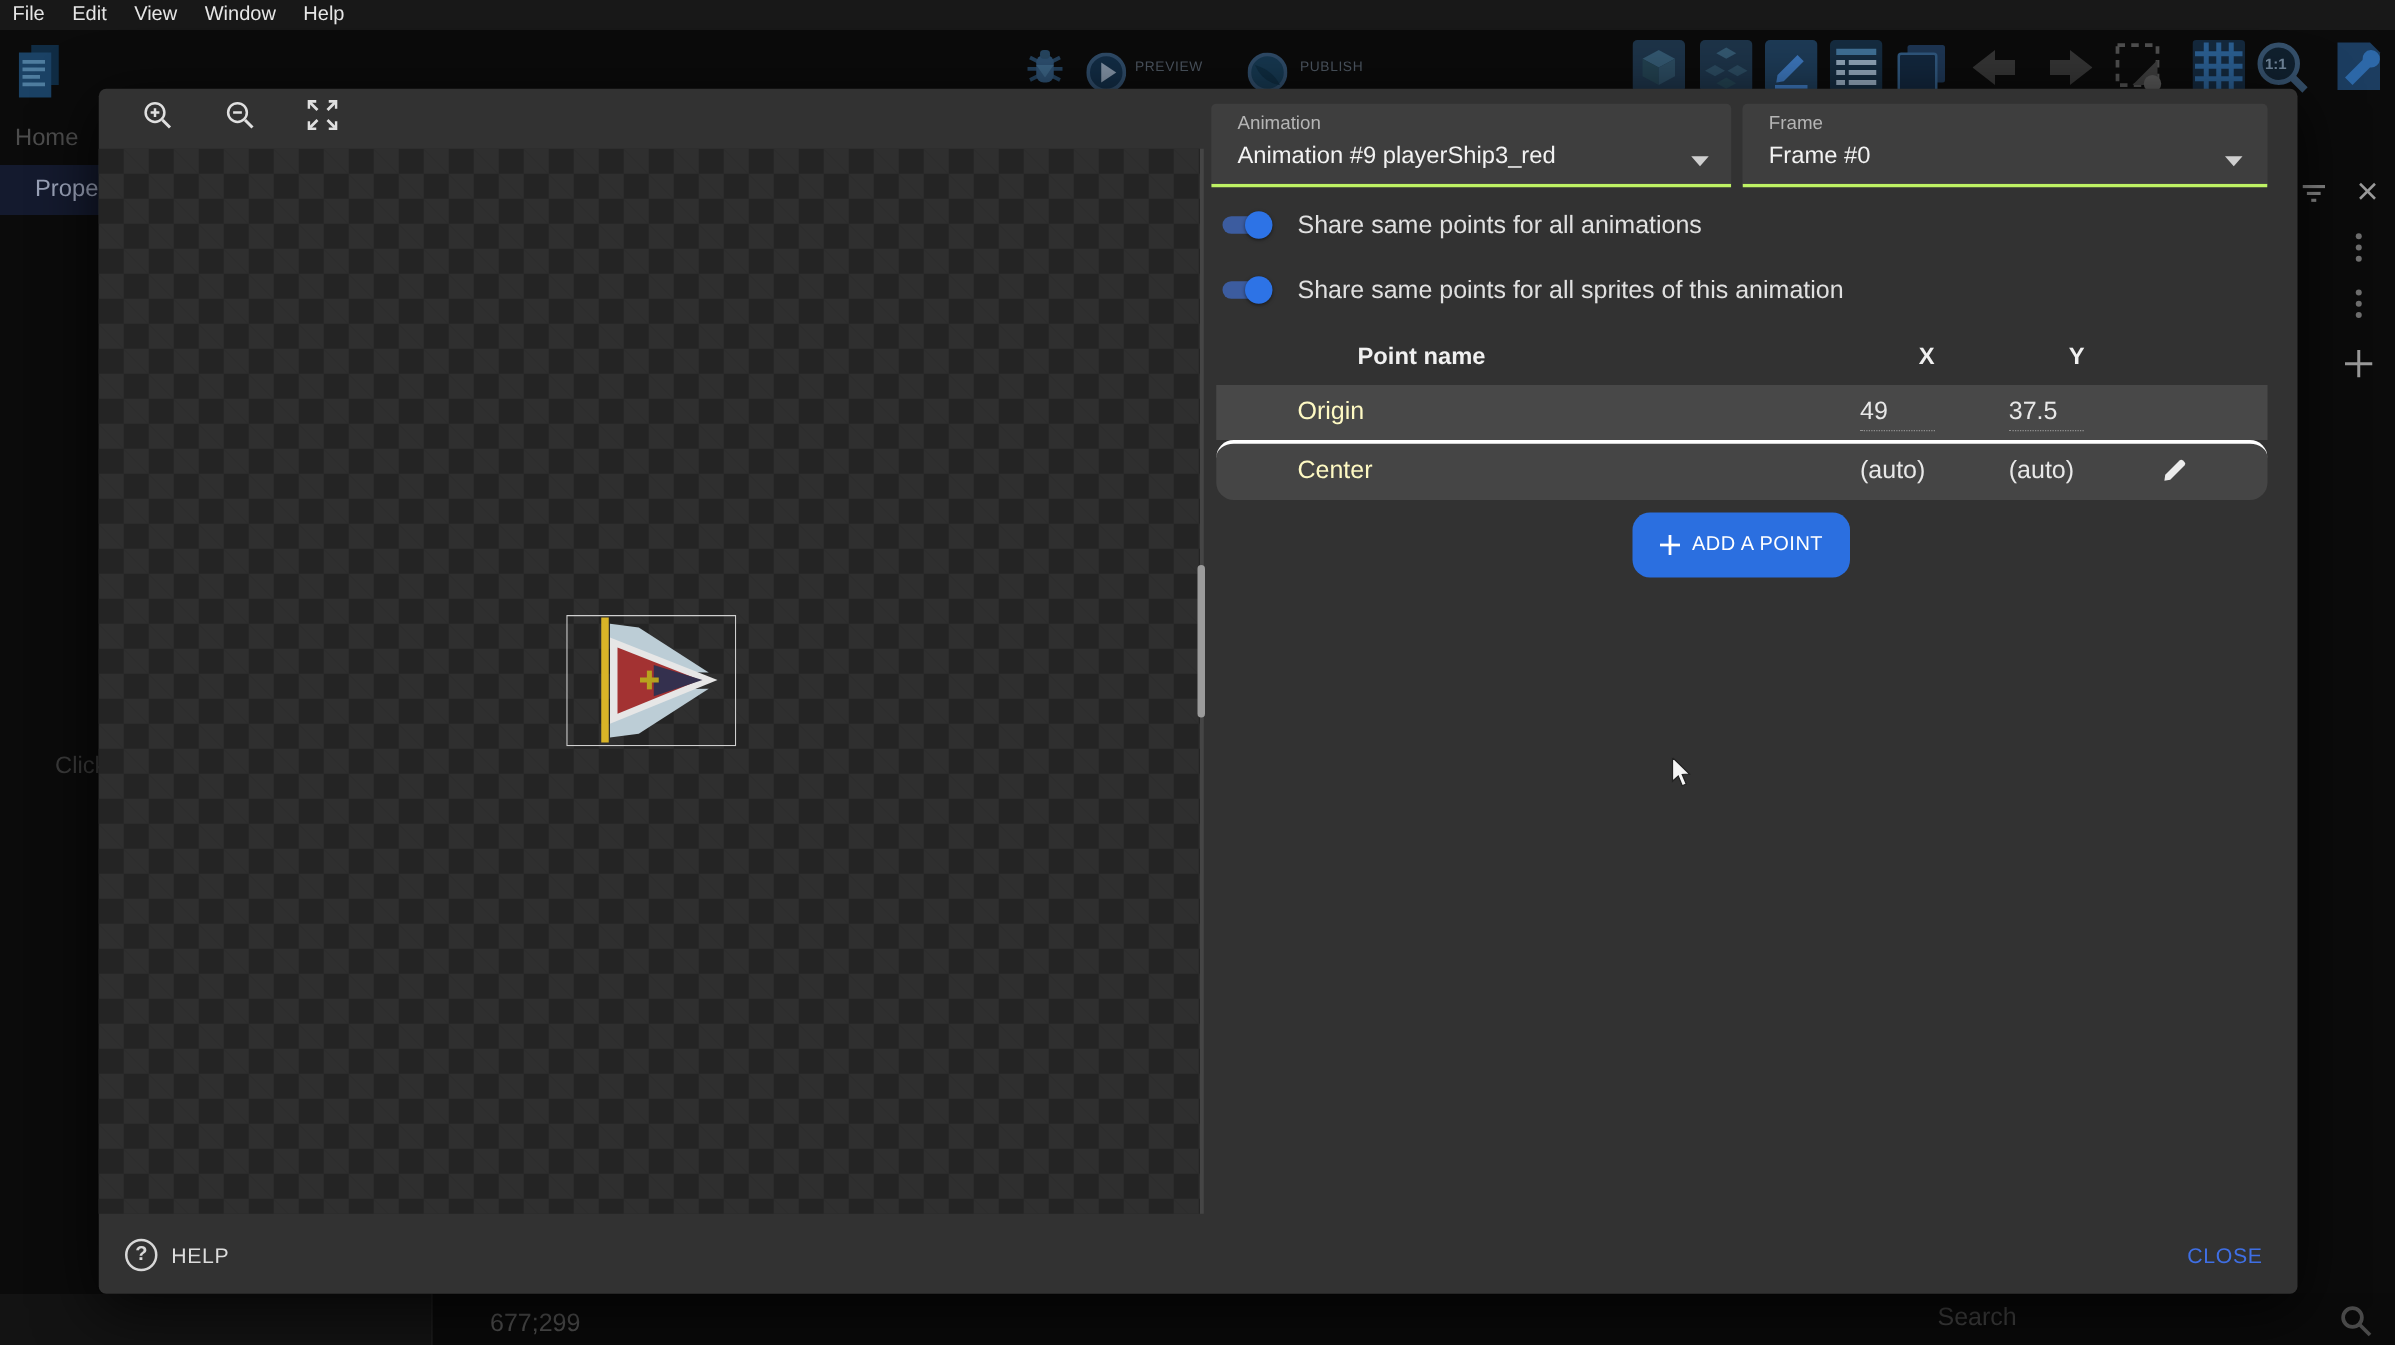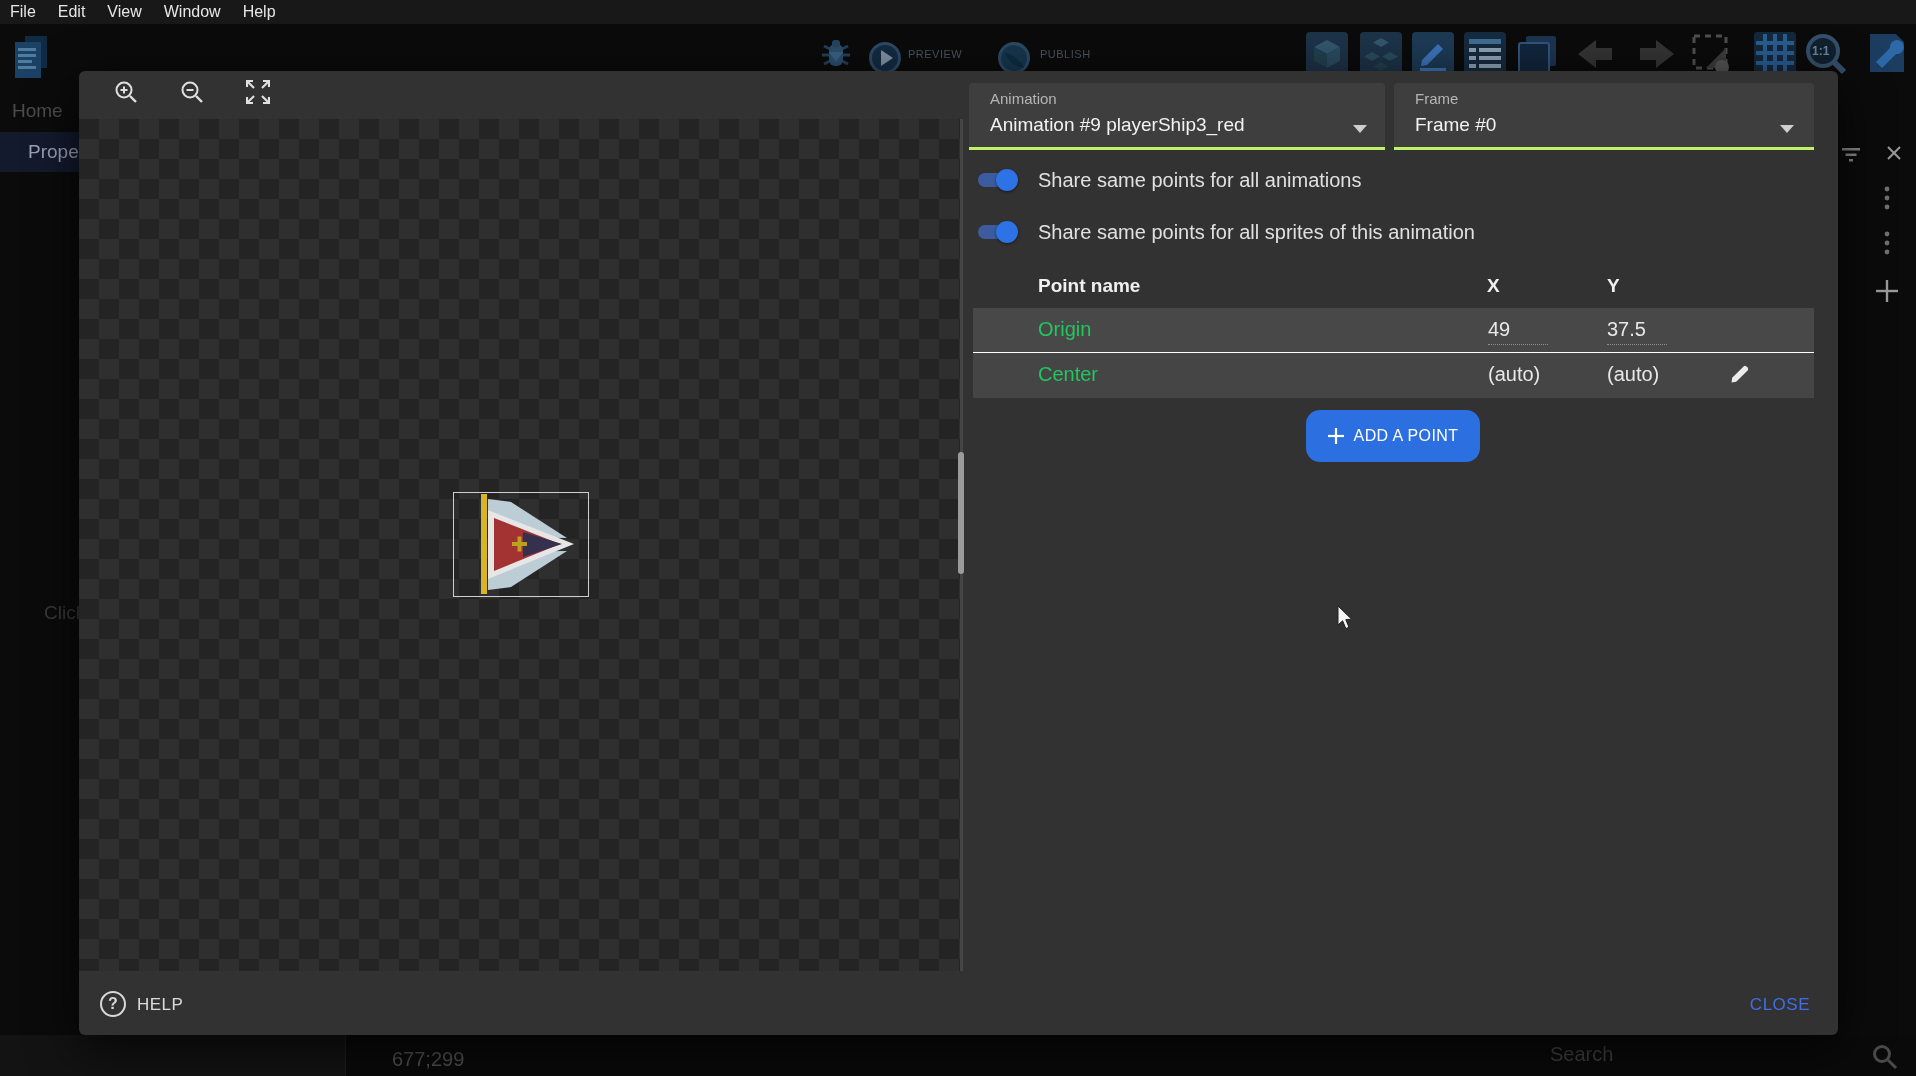--- a/index.html
+++ b/index.html
@@ -50,24 +50,24 @@
     border-top:8px solid #cfcfcf;}
 
   
   .toggle{width:44px;height:22px;cursor:pointer;}
   .toggle .track{position:absolute;left:2px;top:4px;width:36px;height:14px;border-radius:7px;background:#3c5c9f;}
   .toggle .thumb{position:absolute;left:20px;top:0;width:22px;height:22px;border-radius:50%;
     background:#2d73e6;box-shadow:0 1px 3px rgba(0,0,0,.5);}
   .toggle-label{color:#e0e0e0;font-size:20px;white-space:nowrap;}
 
   
-  .tbl-head{color:#f0f0f0;font-size:19px;font-weight:bold;}
+  .tbl-head{color:#f0f0f0;font-size:19px;font-weight:bold;margin-left:48px;}
   .tbl-row{left:894px;width:841px;height:44px;background:#484848;}
-  .tbl-row.second{background:#454545;border-top:1px solid #ffffff;}
-  .cell-name{position:absolute;left:65px;top:10px;color:#22c55e;font-size:20px;}
+  .tbl-row.second{background:#454545;border-top:3px solid #ffffff;border-radius:14px;}
+  .cell-name{position:absolute;left:65px;top:10px;color:#fef9c3;font-size:20px;}
   .cell-val{position:absolute;top:10px;color:#e8e8e8;font-size:20px;}
   .cell-val.editable{border-bottom:1px dotted #8f8f8f;padding-bottom:3px;min-width:60px;display:inline-block;}
 
   .add-btn{left:1227px;top:339px;width:174px;height:52px;background:#2b6fe0;border:none;border-radius:14px;
     color:#ffffff;font-size:16px;font-weight:500;letter-spacing:.4px;cursor:pointer;
     display:flex;align-items:center;justify-content:center;gap:10px;font-family:"Liberation Sans",sans-serif;}
 
   .help-circle{left:21px;top:920px;width:22px;height:22px;border:2px solid #d8d8d8;border-radius:50%;
     color:#d8d8d8;font-size:16px;font-weight:bold;display:flex;align-items:center;justify-content:center;cursor:pointer;}
   .help-label{left:58px;top:924px;color:#dcdcdc;font-size:17px;letter-spacing:.5px;cursor:pointer;}

